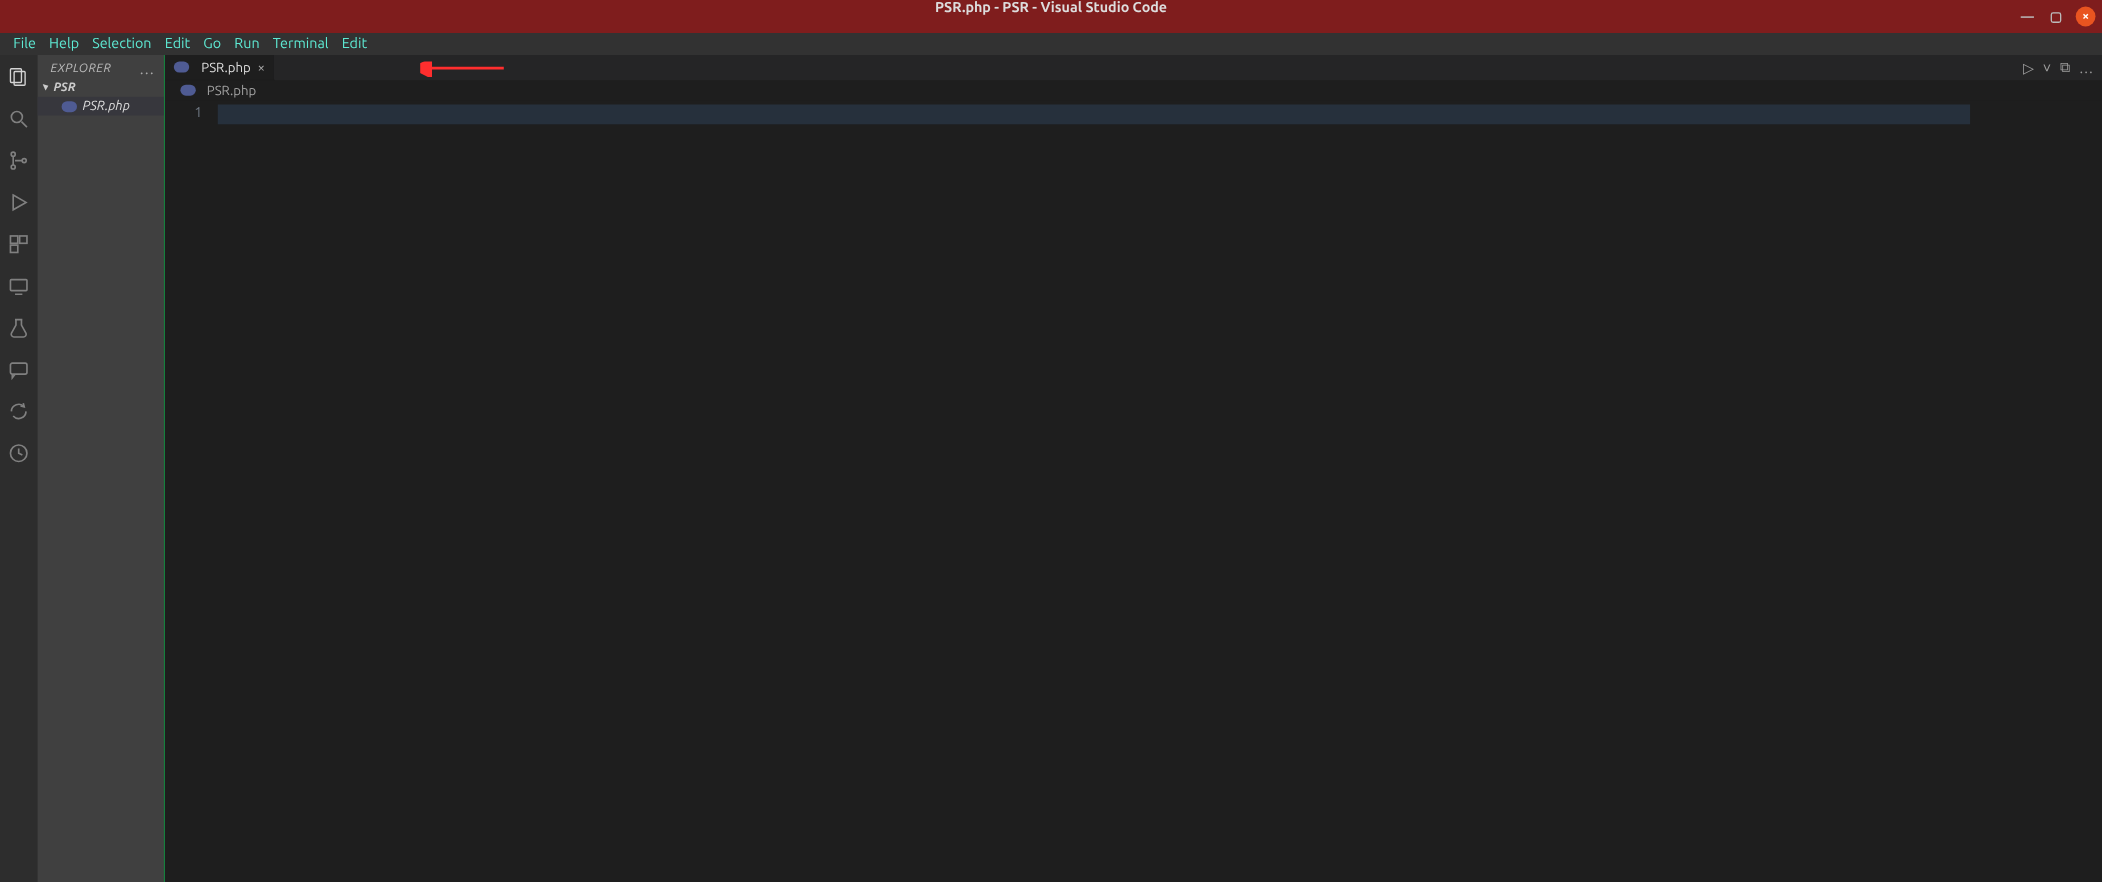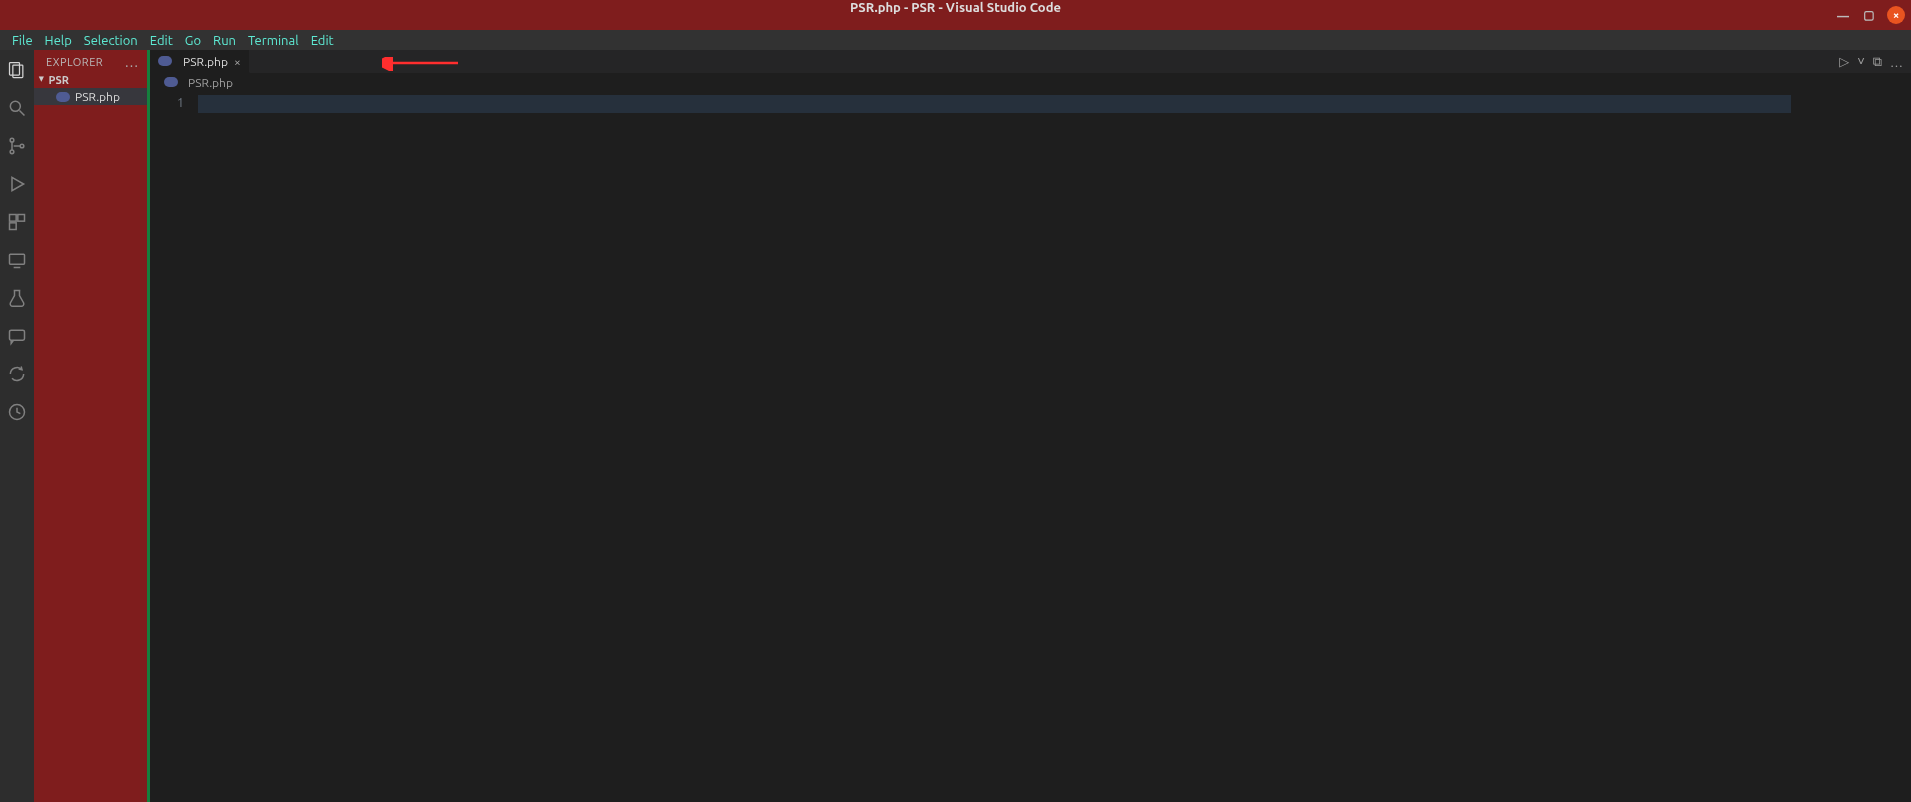--- a/index.html
+++ b/index.html
@@ -75,25 +75,26 @@
     width: 24px; height: 24px;
     color: #808080;
     cursor: pointer;
     display: flex; align-items: center; justify-content: center;
   }
   .activity-icon.active { color: #d4d4d4; }
 
   
   .sidebar {
     width: 116px;
-    background: #7f1d1d;
-    border-right: 3px solid #15803d;
+    background: #404040;
+    border-right: 1px solid #15803d;
     font-size: 11px;
     color: #bbb;
     overflow: hidden;
+    font-style: italic;
   }
   .sidebar-header {
     display: flex; align-items: center; justify-content: space-between;
     padding: 6px 8px 4px 12px;
     font-size: 11px;
     letter-spacing: 0.5px;
   }
   .sidebar-ellipsis { color: #aaa; cursor: pointer; font-size: 14px; line-height: 10px; }
   .folder-row {
     display: flex; align-items: flex-start;

